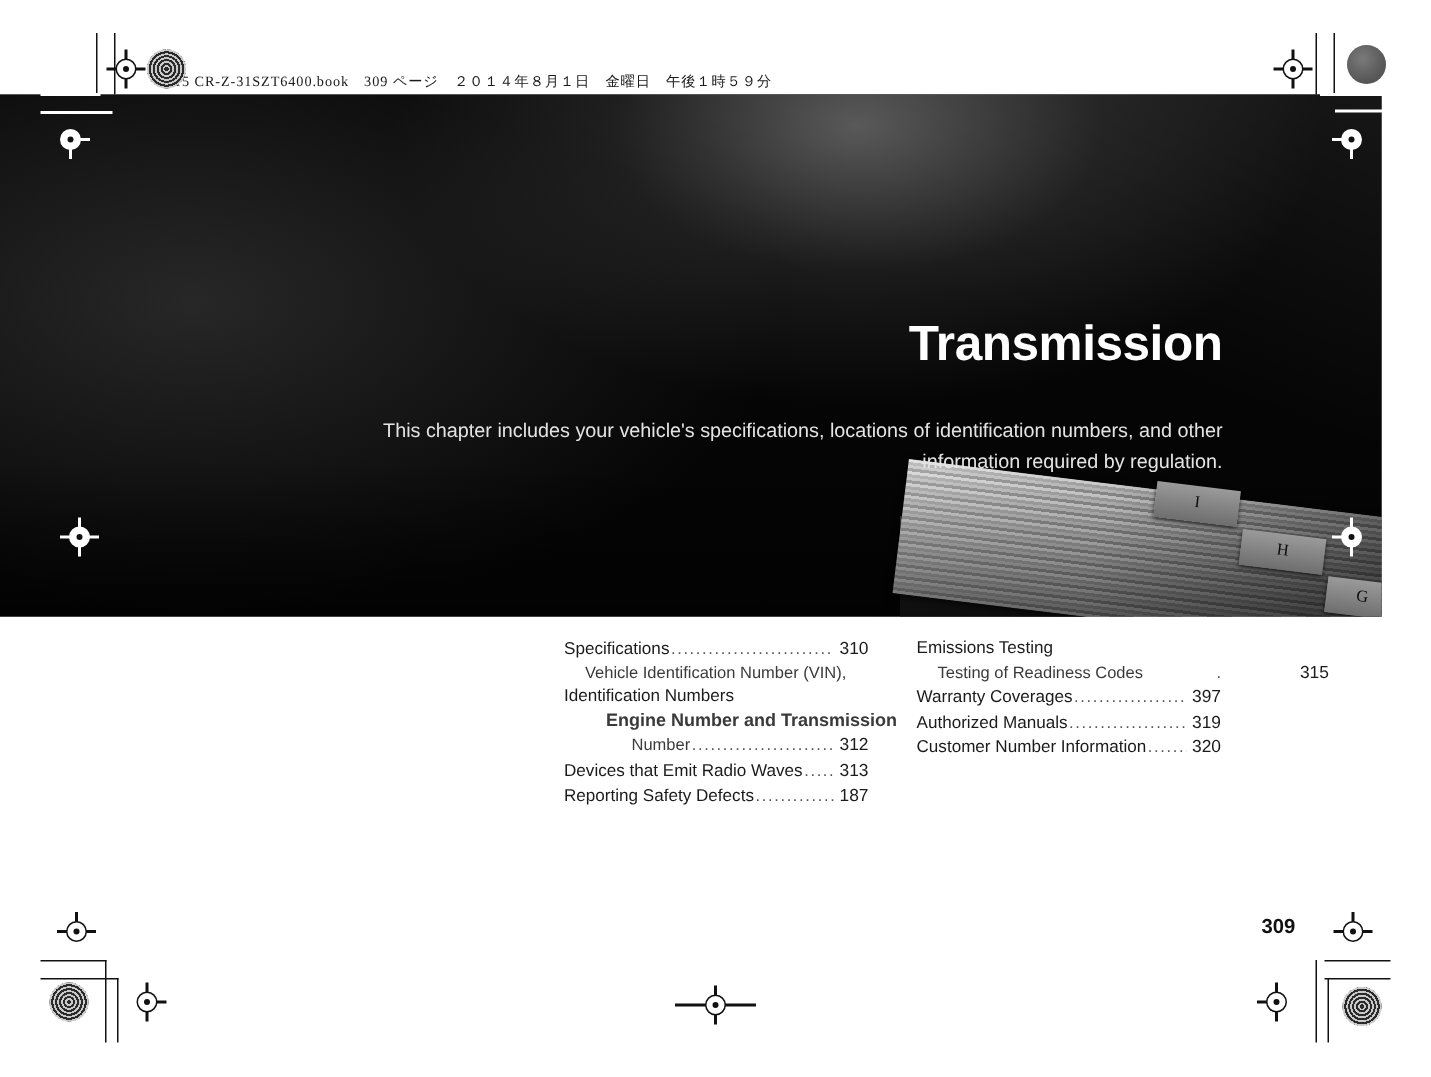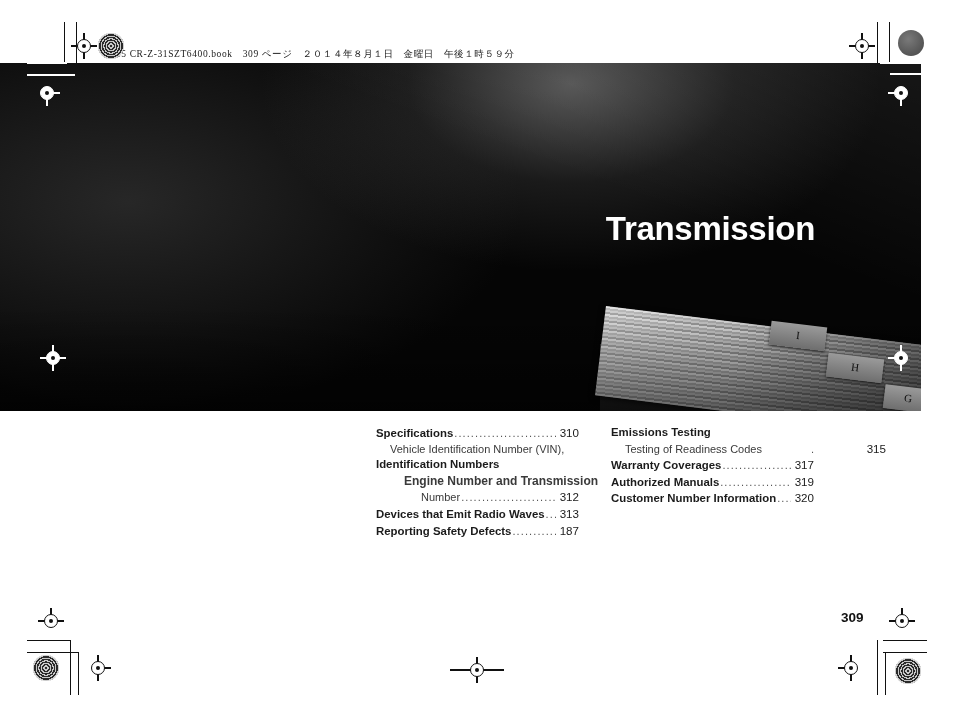--- a/index.html
+++ b/index.html
@@ -152,21 +152,21 @@
   .toc-col { width: 203px; }
 
   .toc-row {
     display: flex;
     align-items: baseline;
     font-size: 11.4px;
     line-height: 15.6px;
     color: #1b1b1b;
     white-space: nowrap;
   }
-  .toc-row .label { font-weight: bold; }
+  .toc-row .label { font-weight: normal; }
   .toc-row.sub { padding-left: 14px; gap: 48px; }
   .toc-row.sub .label { font-weight: normal; color: #3a3a3a; font-size: 11px; }
   .toc-row .dots {
     flex: 1 1 auto;
     overflow: hidden;
     white-space: nowrap;
     color: #555;
     font-size: 11px;
     letter-spacing: 1.1px;
     margin: 0 1px;
@@ -253,20 +253,21 @@
     <div class="hero-photo"></div>
     <div class="hero-slab"></div>
     <div class="hero-slab-lip"></div>
     <div class="hero-files"></div>
     <div class="tab tab-i">I</div>
     <div class="tab tab-h">H</div>
     <div class="tab tab-g">G</div>
     <div class="hero-shadow-top"></div>
 
     <div class="hero-title">Transmission</div>
+    <div class="hero-sub">This chapter includes your vehicle's specifications, locations of identification numbers, and other information required by regulation.</div>
   </div>
 
   <div class="toc">
     <div class="toc-col" id="toc-left">
         <div class="toc-row">
           <span class="label">Specifications</span>
           <span class="dots">............................................................</span>
           <span class="pg">310</span>
         </div>
         <div class="toc-row sub">
@@ -303,21 +304,21 @@
           <span class="pg"></span>
         </div>
         <div class="toc-row sub">
           <span class="label">Testing of Readiness Codes</span>
           <span class="dots">............................................................</span>
           <span class="pg">315</span>
         </div>
         <div class="toc-row">
           <span class="label">Warranty Coverages</span>
           <span class="dots">............................................................</span>
-          <span class="pg">317</span>
+          <span class="pg">397</span>
         </div>
         <div class="toc-row">
           <span class="label">Authorized Manuals</span>
           <span class="dots">............................................................</span>
           <span class="pg">319</span>
         </div>
         <div class="toc-row">
           <span class="label">Customer Number Information</span>
           <span class="dots">............................................................</span>
           <span class="pg">320</span>

